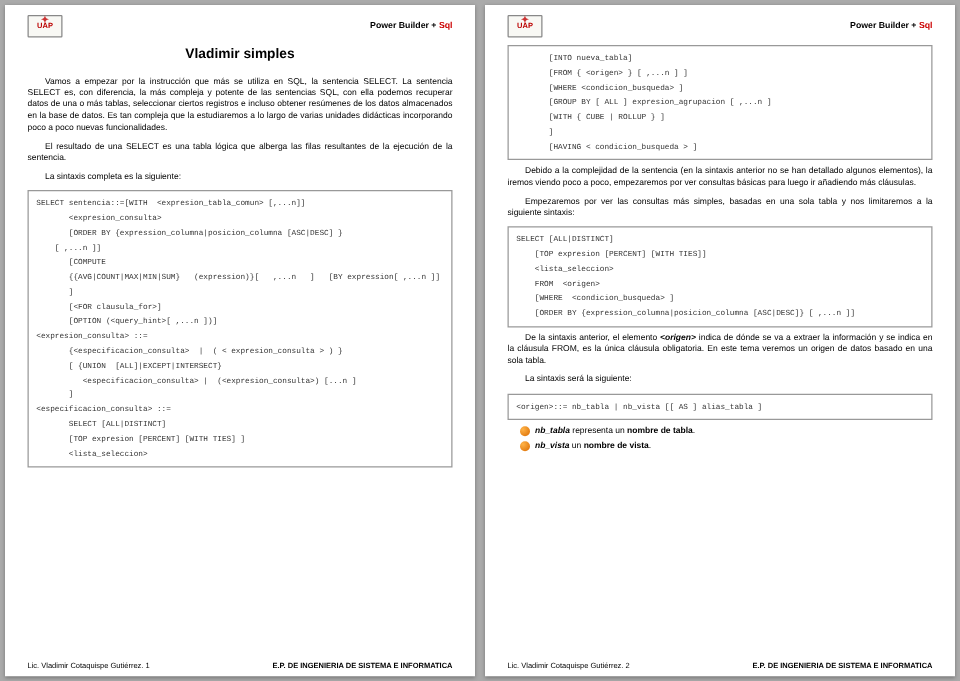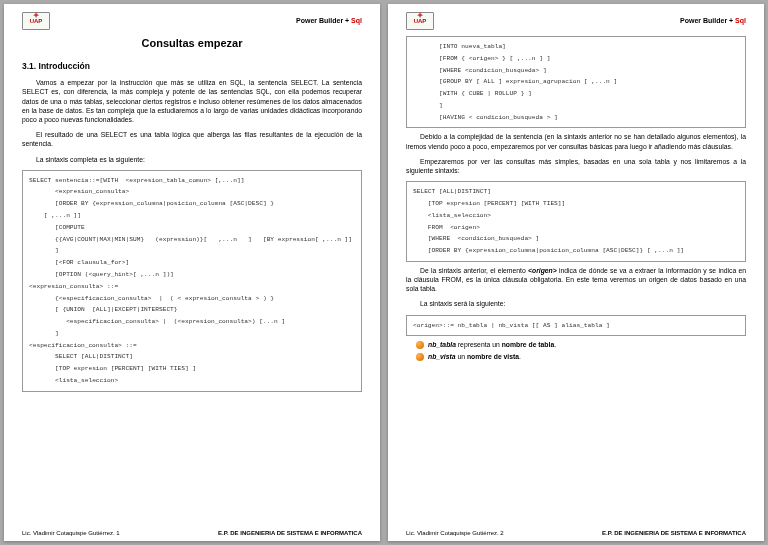--- a/index.html
+++ b/index.html
@@ -113,23 +113,22 @@
 <body>
 
 <div class="page">
   <div class="header">
     <div class="logo">UAP</div>
     <div class="header-right">
       <span>Power Builder + </span><span class="red">Sql</span>
     </div>
   </div>
 
-  <div class="title">Consultas empezar</div>
-
-  <h3 class="section">3.1. Introducción</h3>
+  <div class="title">Vladimir simples</div>
+
 
   <p class="para indent">Vamos a empezar por la instrucción que más se utiliza en SQL, la sentencia SELECT. La sentencia SELECT es, con diferencia, la más compleja y potente de las sentencias SQL, con ella podemos recuperar datos de una o más tablas, seleccionar ciertos registros e incluso obtener resúmenes de los datos almacenados en la base de datos. Es tan compleja que la estudiaremos a lo largo de varias unidades didácticas incorporando poco a poco nuevas funcionalidades.</p>
   <p class="para indent">El resultado de una SELECT es una tabla lógica que alberga las filas resultantes de la ejecución de la sentencia.</p>
   <p class="para indent">La sintaxis completa es la siguiente:</p>
 
   <div class="code-box">SELECT sentencia::=[WITH  &lt;expresion_tabla_comun&gt; [,...n]]
        &lt;expresion_consulta&gt;
        [ORDER BY {expression_columna|posicion_columna [ASC|DESC] }
     [ ,...n ]]
        [COMPUTE

